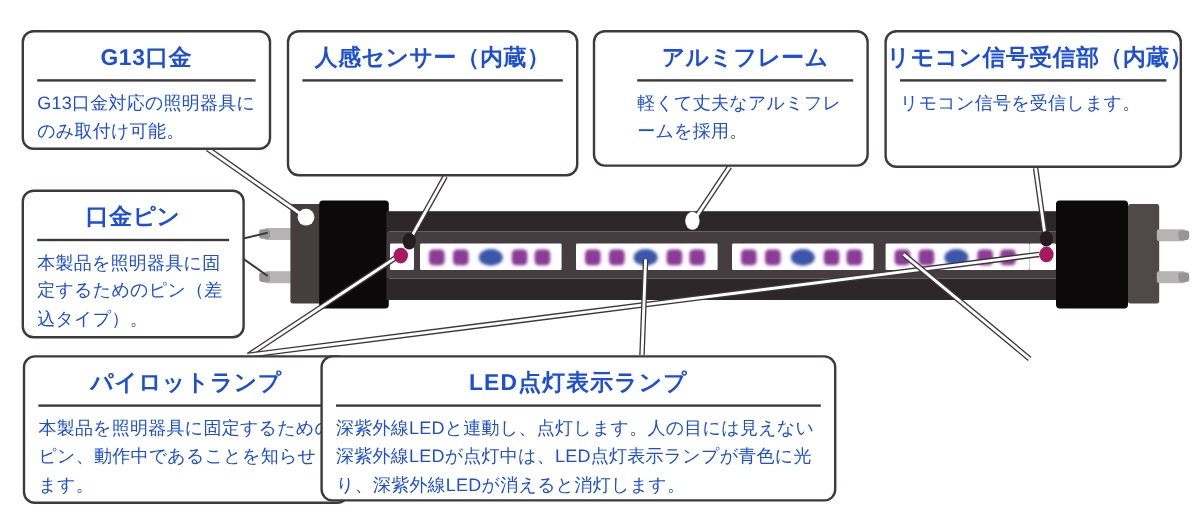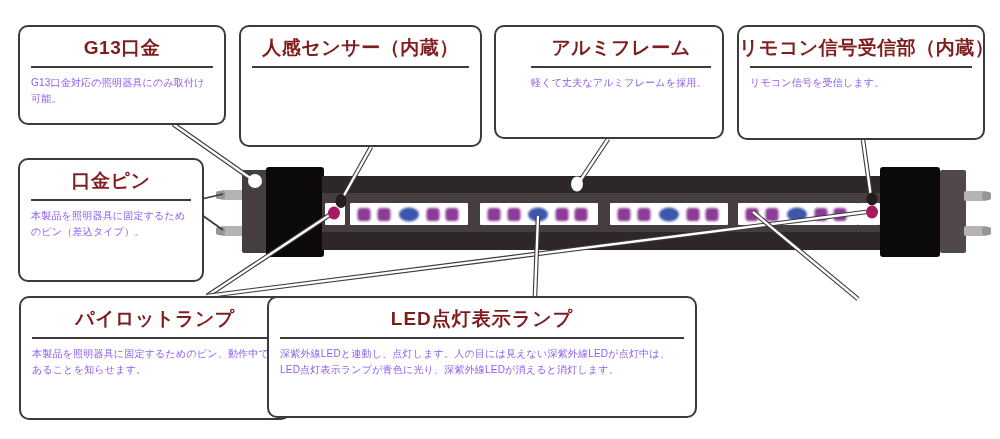--- a/index.html
+++ b/index.html
@@ -1,24 +1,24 @@
 <!DOCTYPE html>
 <html><head>
 <meta charset="utf-8">
 <style>
   html,body{margin:0;padding:0;background:#ffffff;}
   #stage{position:relative;width:1000px;height:439px;background:#ffffff;overflow:hidden;
          font-family:"Liberation Sans","DejaVu Sans",sans-serif;}
   #tube-svg{position:absolute;left:0;top:0;z-index:0;}
   .co{position:absolute;box-sizing:border-box;background:#ffffff;border:2px solid #3e3a3b;
       border-radius:10px;z-index:1;}
-  .co-title{font-size:19px;font-weight:bold;color:#7f1d1d;text-align:center;
+  .co-title{font-size:19px;font-weight:bold;color:#1d4ed8;text-align:center;
             padding-top:8px;letter-spacing:0.5px;white-space:nowrap;overflow:hidden;}
   .co-rule{border:0;border-top:2px solid #3e3a3b;margin:5px 11px 7px 11px;}
-  .co-body{font-size:10px;line-height:1.55;color:#8b5cf6;padding:0 11px;letter-spacing:0.2px;}
+  .co-body{font-size:15px;line-height:1.55;color:#1d4ed8;padding:0 11px;letter-spacing:0.2px;}
   .co-g13   {left:18px;  top:25px;  width:208px; height:100px;}
   .co-motion{left:239px; top:25px;  width:243px; height:122px;}
   .co-alum  {left:494px; top:25px;  width:230px; height:114px;padding-left:24px;}
   .co-remote{left:737px; top:25px;  width:248px; height:115px;}
   .co-pins  {left:18px;  top:158px; width:186px; height:124px;}
   .co-pilot {left:19px;  top:296px; width:272px; height:124px;}
   .co-led   {left:267px; top:296px; width:430px; height:122px;}
   .co-uv    {left:746px; top:298px; width:239px; height:120px;}
   .co-led .co-title{letter-spacing:1px;}
 </style>

